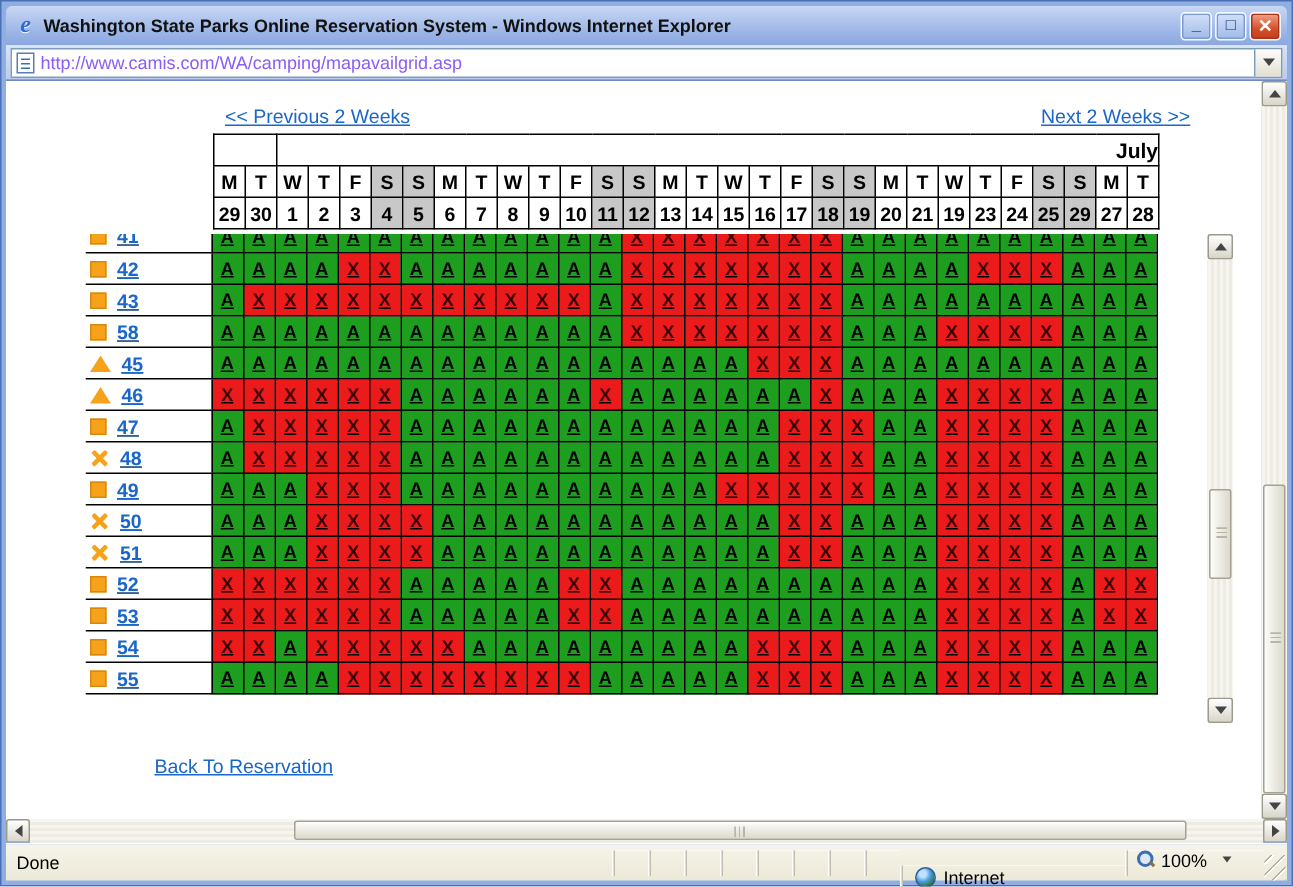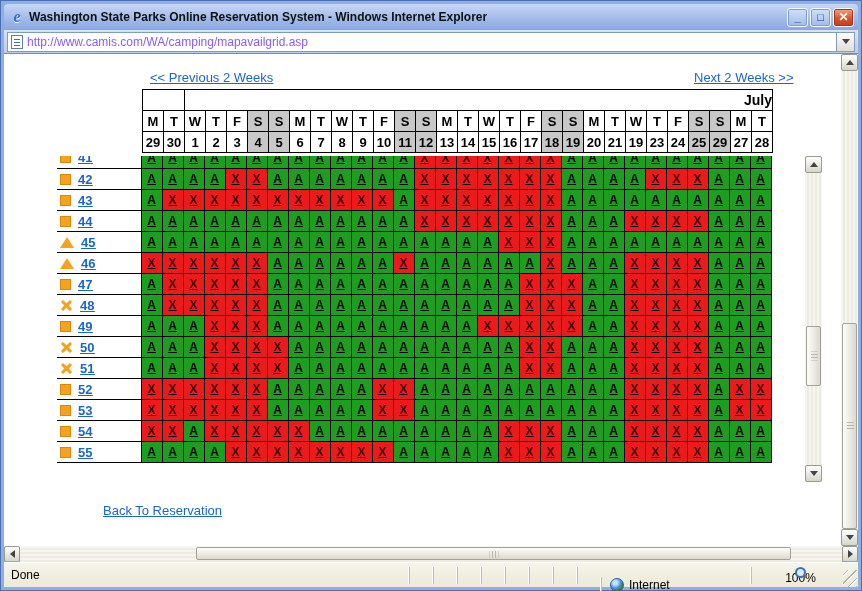--- a/index.html
+++ b/index.html
@@ -79,21 +79,21 @@
   .htrack { flex:1; position:relative; background:repeating-linear-gradient(#F6F5F0 0 2px,#EDEBE2 2px 4px); }
   .hthumb { position:absolute; top:1px; height:13px; background:linear-gradient(#FDFDFB,#DCD9CC); border:1px solid #A5A295; border-radius:2px; }
   .hgrip { position:absolute; top:3px; left:50%; transform:translateX(-50%); width:9px; height:7px;
            background:repeating-linear-gradient(90deg,#B9B6A8 0 1px, transparent 1px 3px); }
   
   .statusbar { height:25px; background:linear-gradient(#F6F4E9,#ECE9D8); border-top:1px solid #fff; box-shadow:0 -1px 0 #98A5BE; display:flex; align-items:center; font-size:12px; color:#000; }
   .pane-done { flex:1; padding-left:7px; }
   .pane-tick { width:24px; height:17px; border-left:1px solid #C0BDAE; box-shadow:-1px 0 0 #fff; }
   .pane-internet { width:150px; height:17px; border-left:1px solid #C0BDAE; box-shadow:-1px 0 0 #fff; display:flex; align-items:center; gap:5px; padding-left:8px;margin-top:20px; }
   .globe-icon { width:14px; height:14px; border-radius:50%; background:radial-gradient(circle at 35% 30%, #BFE3FF 0 20%, #4E9BE0 45%, #2F7A39 75%, #1E5FA8); border:1px solid #2B5E9E; }
-  .pane-zoom { width:92px; height:17px; border-left:1px solid #C0BDAE; box-shadow:-1px 0 0 #fff; display:flex; align-items:center; gap:4px; padding-left:6px;flex-direction:column; }
+  .pane-zoom { width:92px; height:17px; border-left:1px solid #C0BDAE; box-shadow:-1px 0 0 #fff; display:flex; gap:4px; padding-left:6px; }
   .mag-icon { position:relative; width:12px; height:12px; }
   .mag-icon::before { content:""; position:absolute; left:0; top:0; width:7px; height:7px; border:2px solid #3C6EB4; border-radius:50%; background:#DCE9FA; }
   .mag-icon::after { content:""; position:absolute; left:8px; top:8px; width:4px; height:2px; background:#8A6D3B; transform:rotate(45deg); }
   .zoom-caret { width:0; height:0; border:3px solid transparent; border-top:4px solid #444; margin:4px 0 0 6px; }
   .resize-grip { width:14px; height:17px; margin-right:1px; align-self:flex-end;
                  background:repeating-linear-gradient(135deg, transparent 0 3px, #B3B0A2 3px 4px, #fff 4px 5px, transparent 5px 6px); }
 </style>
 </head>
 <body>
 
@@ -311,21 +311,21 @@
                 <td class="cell a">A</td>
                 <td class="cell a">A</td>
                 <td class="cell a">A</td>
                 <td class="cell a">A</td>
                 <td class="cell a">A</td>
               </tr>
               <tr>
                 <td class="label">
                   <div class="label-inner">
                     <span class="icon-square"></span>
-                    <a class="link site-link">44</a>
+                    <a class="link site-link">58</a>
                   </div>
                 </td>
                 <td class="cell a">A</td>
                 <td class="cell a">A</td>
                 <td class="cell a">A</td>
                 <td class="cell a">A</td>
                 <td class="cell a">A</td>
                 <td class="cell a">A</td>
                 <td class="cell a">A</td>
                 <td class="cell a">A</td>

